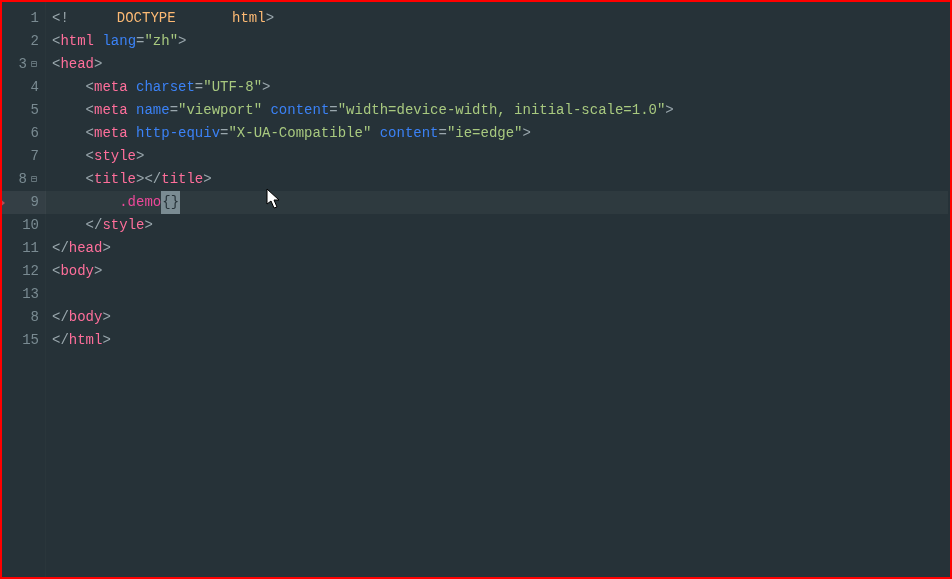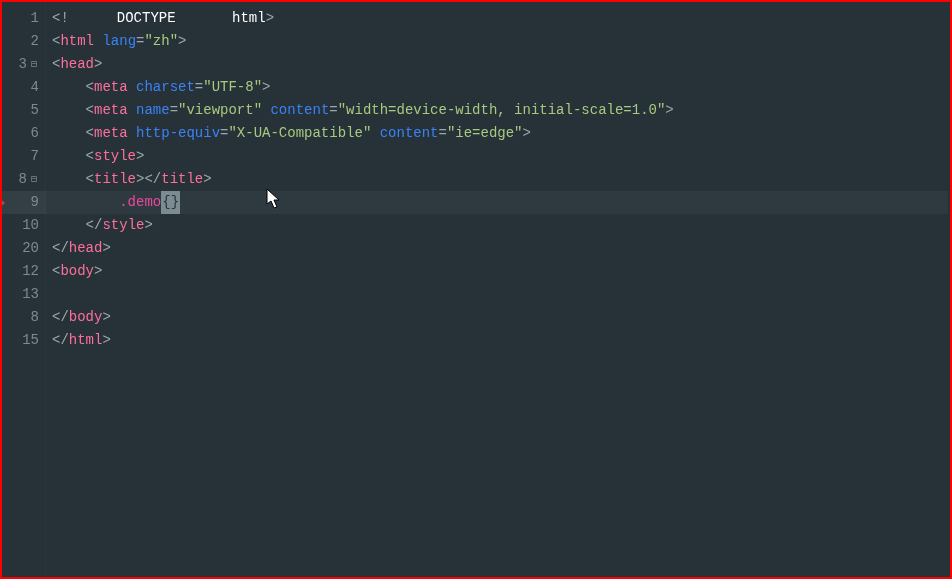--- a/index.html
+++ b/index.html
@@ -49,21 +49,21 @@
   .bp-dot{
     position:absolute;
     left:-2px; top:calc(5px + 23px*8 + 8px);
     width:0;height:0;
     border-top:4px solid transparent;
     border-bottom:4px solid transparent;
     border-left:5px solid #b34c57;
   }
   
   .t-br   { color:#9aa7ad; }           
-  .t-kw   { color:#ffffff;padding-left:48px; }           
+  .t-kw   { color:#fdba74;padding-left:48px; }           
   .t-tag  { color:#ff6f9b; }           
   .t-attr { color:#3b82f6; }           
   .t-str  { color:#a8c97f; }           
   .t-sel  { color:#ec4899; }           
   .cursor-block{
     display:inline-block;
     background:#7a8b92;
     color:#263238;
     padding:0 1px;
   }
@@ -87,21 +87,21 @@
     <div class="ln"><span>1</span></div>
     <div class="ln"><span>2</span></div>
     <div class="ln"><span>3</span><span class="fold">⊟</span></div>
     <div class="ln"><span>4</span></div>
     <div class="ln"><span>5</span></div>
     <div class="ln"><span>6</span></div>
     <div class="ln"><span>7</span></div>
     <div class="ln"><span>8</span><span class="fold">⊟</span></div>
     <div class="ln"><span>9</span></div>
     <div class="ln"><span>10</span></div>
-    <div class="ln"><span>20</span></div>
+    <div class="ln"><span>11</span></div>
     <div class="ln"><span>12</span></div>
     <div class="ln"><span>13</span></div>
     <div class="ln"><span>8</span></div>
     <div class="ln"><span>15</span></div>
   </div>
 
   <div class="code">
 
     <div class="line"><span class="t-br">&lt;!</span><span class="t-kw">DOCTYPE</span><span class="t-br"> </span><span class="t-kw">html</span><span class="t-br">&gt;</span></div>
 

